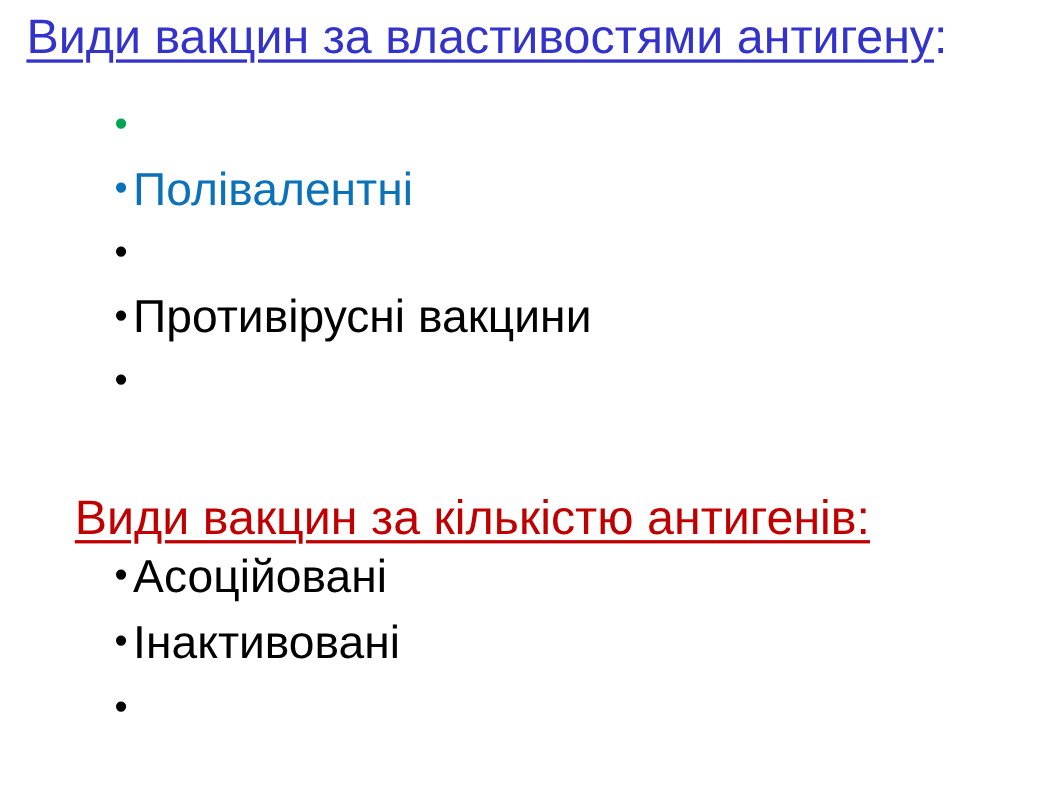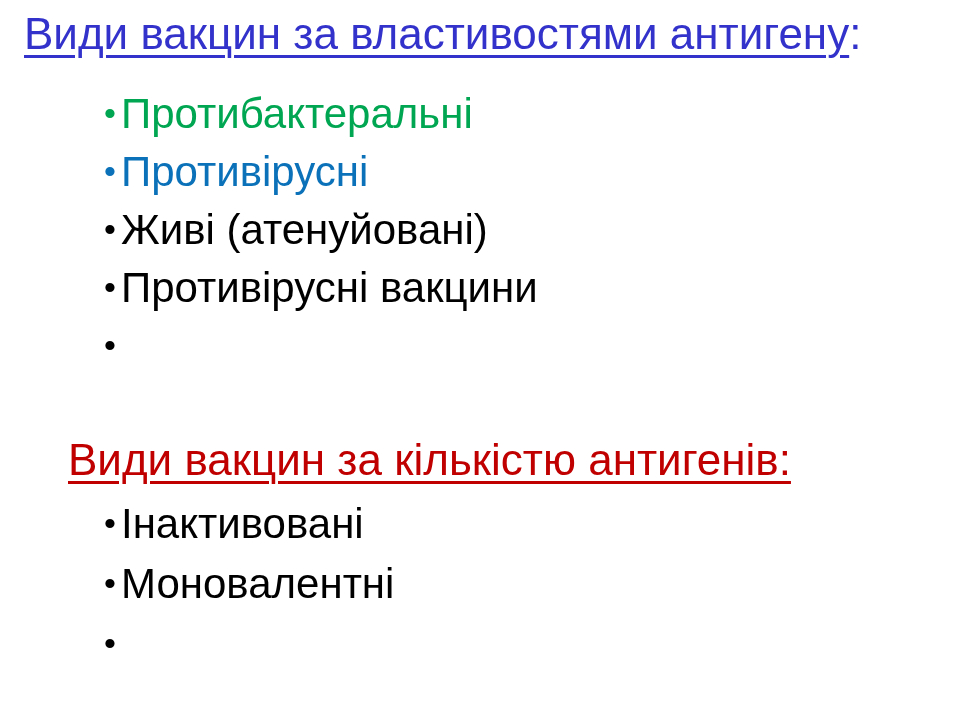--- a/index.html
+++ b/index.html
@@ -58,69 +58,67 @@
     width: 17px;
     font-size: 34px;
     line-height: 55px;
   }
   .item-text {
     white-space: pre-line;
   }
   .heading2 {
     position: absolute;
     left: 68px;
-    top: 434px;
+    top: 445px;
     font-size: 44px;
     line-height: 52px;
     color: #c00000;
     white-space: nowrap;
   }
 </style>
 </head>
 <body>
 
 <div class="slide" style="background: rgb(255, 255, 255);">
 
   <div class="title" style="color: rgb(51, 51, 204);">
     <span class="underlined">Види вакцин за властивостями антигену</span><span>:</span>
   </div>
 
   <ul class="bullet-list list1">
       <li style="color: rgb(0, 166, 81);">
         <span class="bullet">•</span>
-        <span class="item-text">Протибактеральні</span>
       </li>
       <li style="color: rgb(11, 114, 185);">
         <span class="bullet">•</span>
-        <span class="item-text">Противірусні</span>
+        <span class="item-text">Полівалентні</span>
       </li>
       <li style="color: rgb(0, 0, 0);">
         <span class="bullet">•</span>
-        <span class="item-text">Живі (атенуйовані)</span>
       </li>
       <li style="color: rgb(0, 0, 0);">
         <span class="bullet">•</span>
         <span class="item-text">Противірусні вакцини</span>
       </li>
       <li style="color: rgb(0, 0, 0);">
         <span class="bullet">•</span>
       </li>
     </ul>
 
   <div class="heading2" style="color: rgb(192, 0, 0);">
     <span class="underlined">Види вакцин за кількістю антигенів:</span>
   </div>
 
   <ul class="bullet-list list2">
       <li style="color: rgb(0, 0, 0);">
         <span class="bullet">•</span>
-        <span class="item-text">Інактивовані</span>
+        <span class="item-text">Асоційовані</span>
       </li>
       <li style="color: rgb(0, 0, 0);">
         <span class="bullet">•</span>
-        <span class="item-text">Моновалентні</span>
+        <span class="item-text">Інактивовані</span>
       </li>
       <li style="color: rgb(0, 0, 0);">
         <span class="bullet">•</span>
       </li>
     </ul>
 
 </div>
 
 </body></html>

